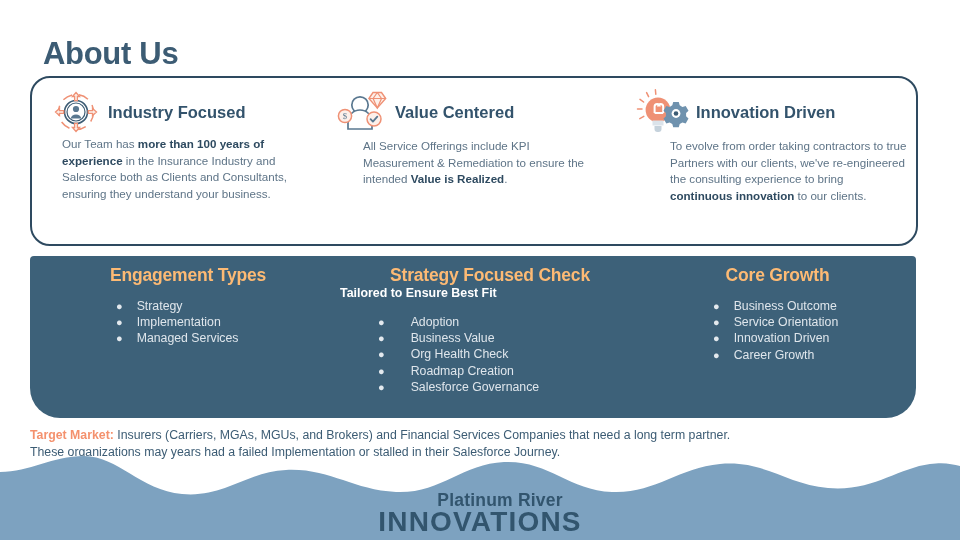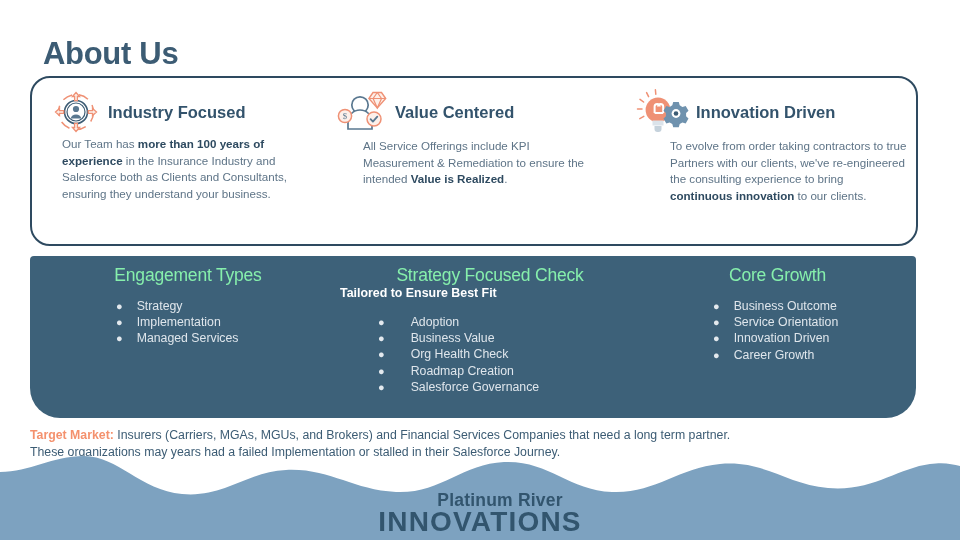--- a/index.html
+++ b/index.html
@@ -88,23 +88,23 @@
     background: #3d6179;
     border-radius: 4px 4px 30px 30px;
   }
   .panel-col { position: absolute; top: 0; }
   .panel-col.p1 { left: 8px;   width: 300px; }
   .panel-col.p2 { left: 310px; width: 300px; }
   .panel-col.p3 { left: 615px; width: 265px; }
 
   .panel-title {
     text-align: center;
-    color: #86efac;
+    color: #fdba74;
     font-size: 17.5px;
-    font-weight: normal;
+    font-weight: bold;
     padding-top: 9px;
     letter-spacing: -0.2px;
   }
   .panel-sub {
     text-align: left;
     color: #ffffff;
     font-size: 12.4px;
     font-weight: bold;
   }
   .panel-list {

